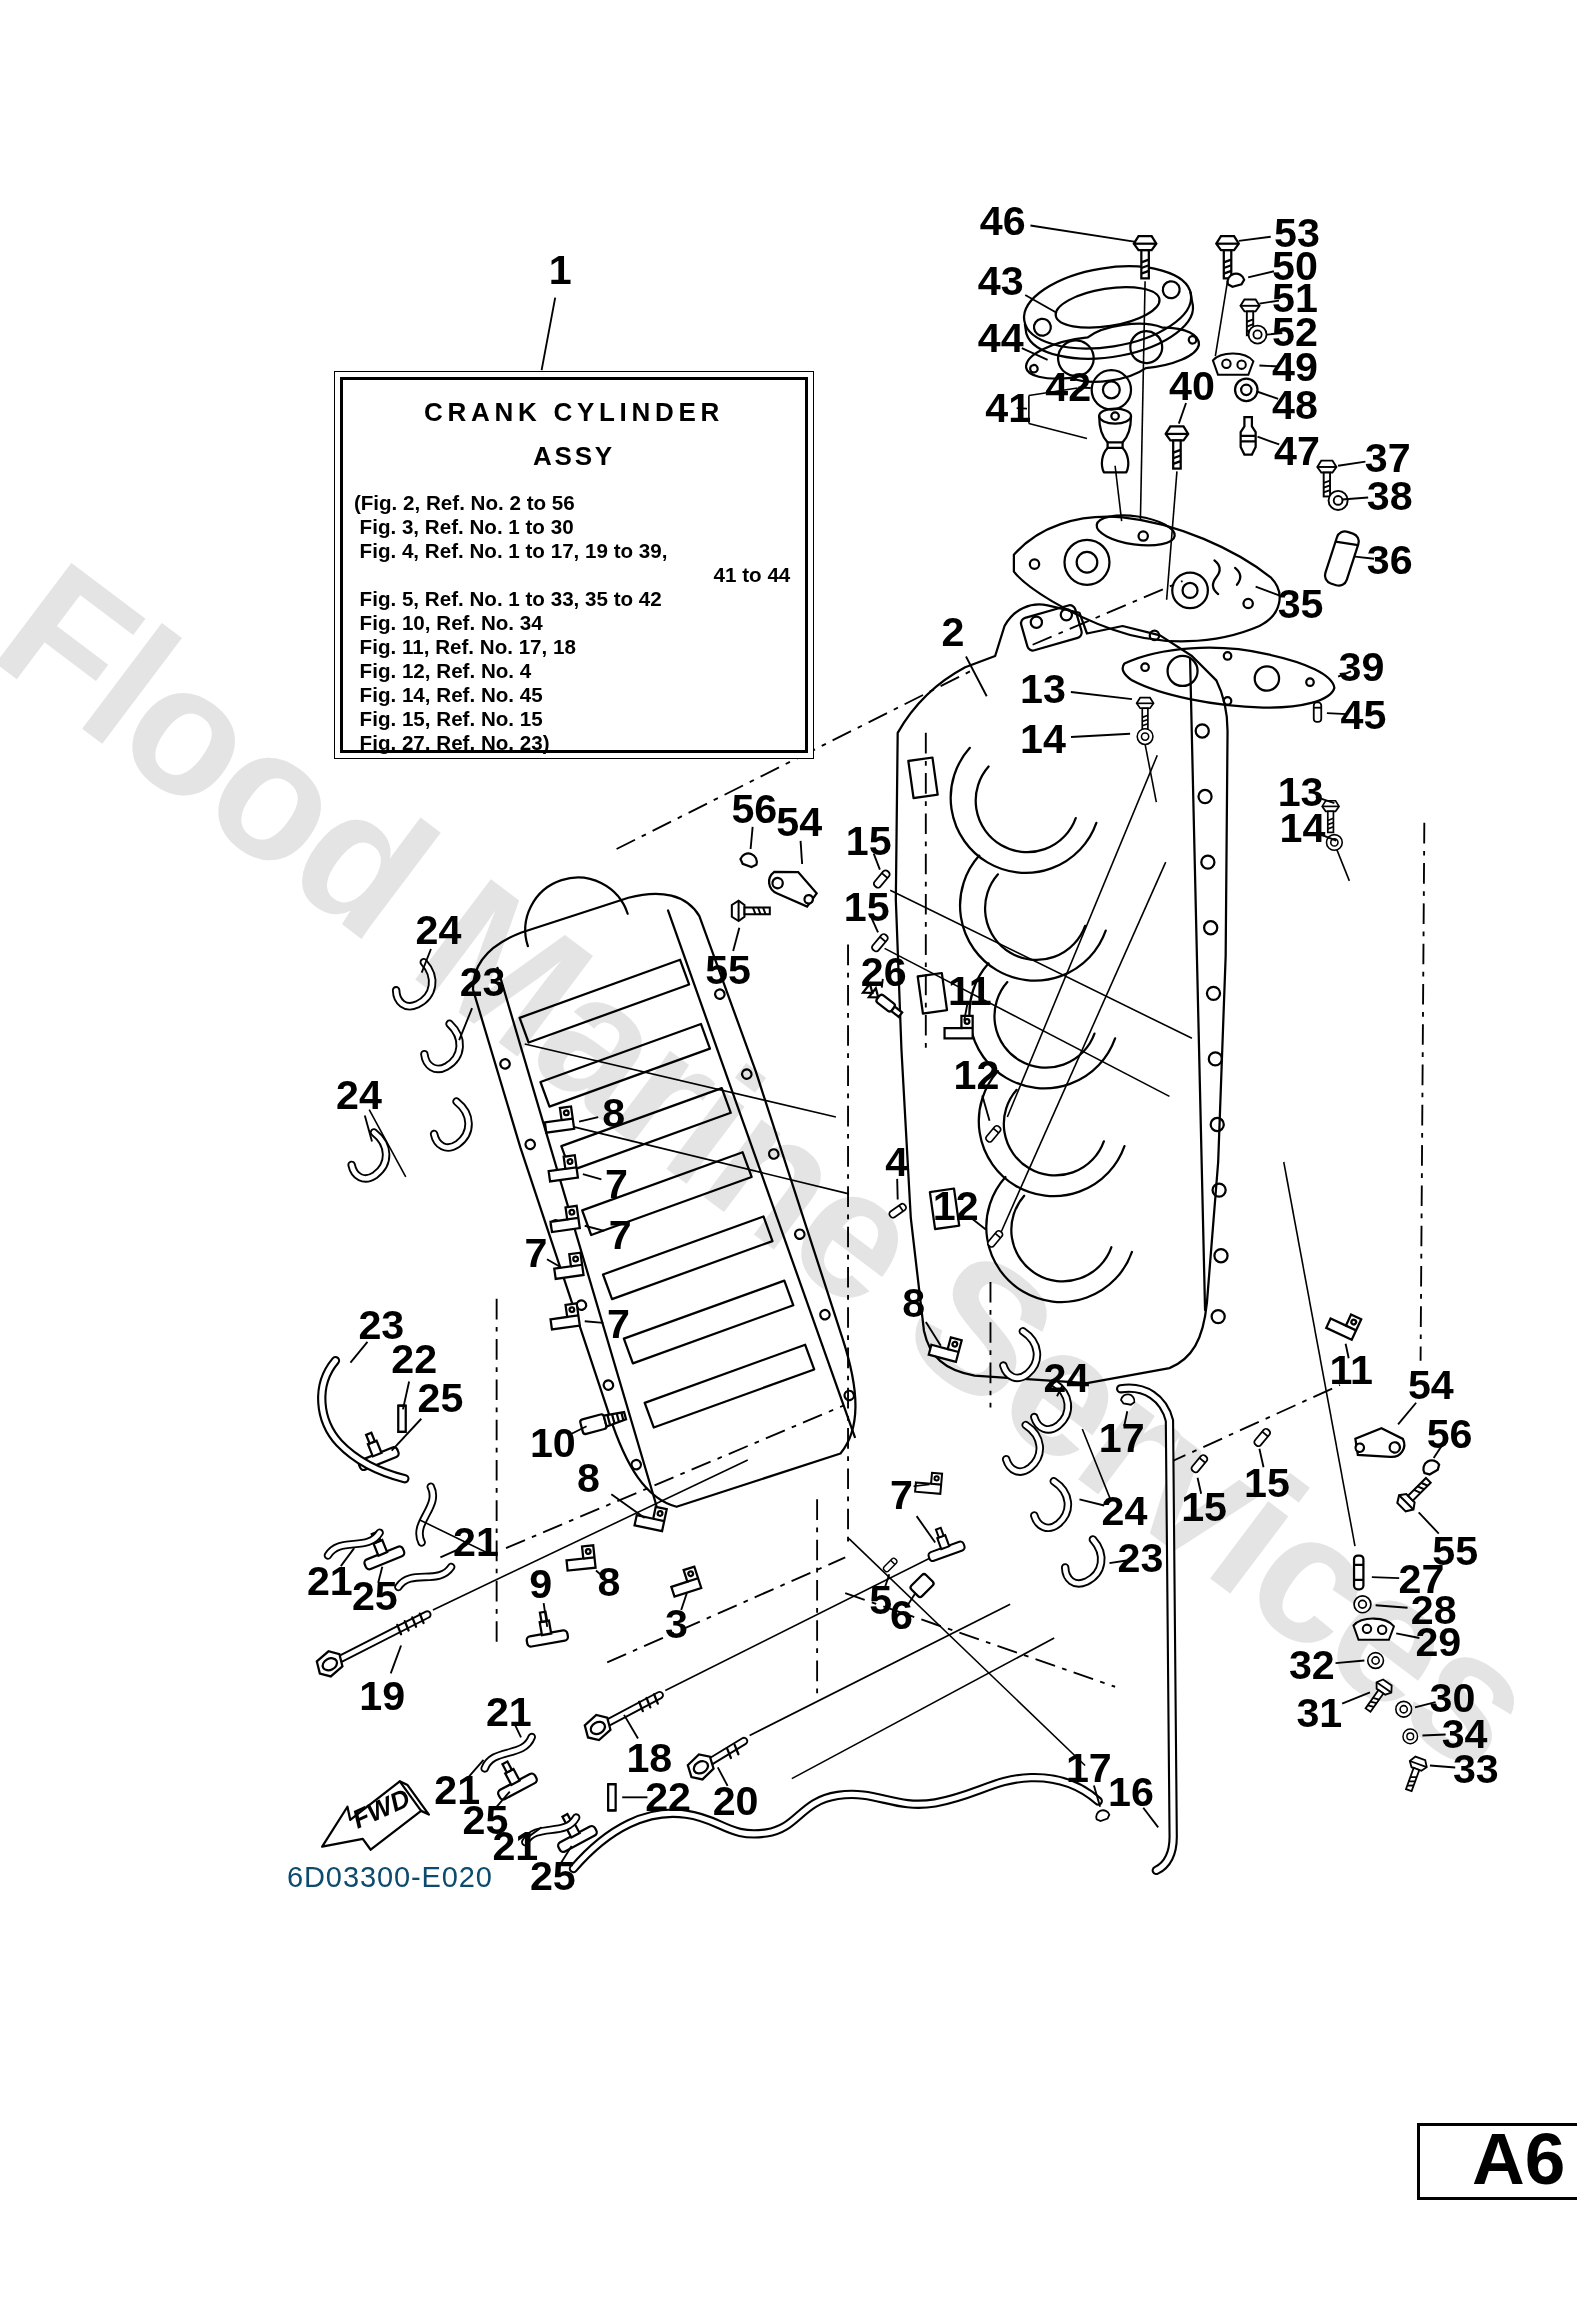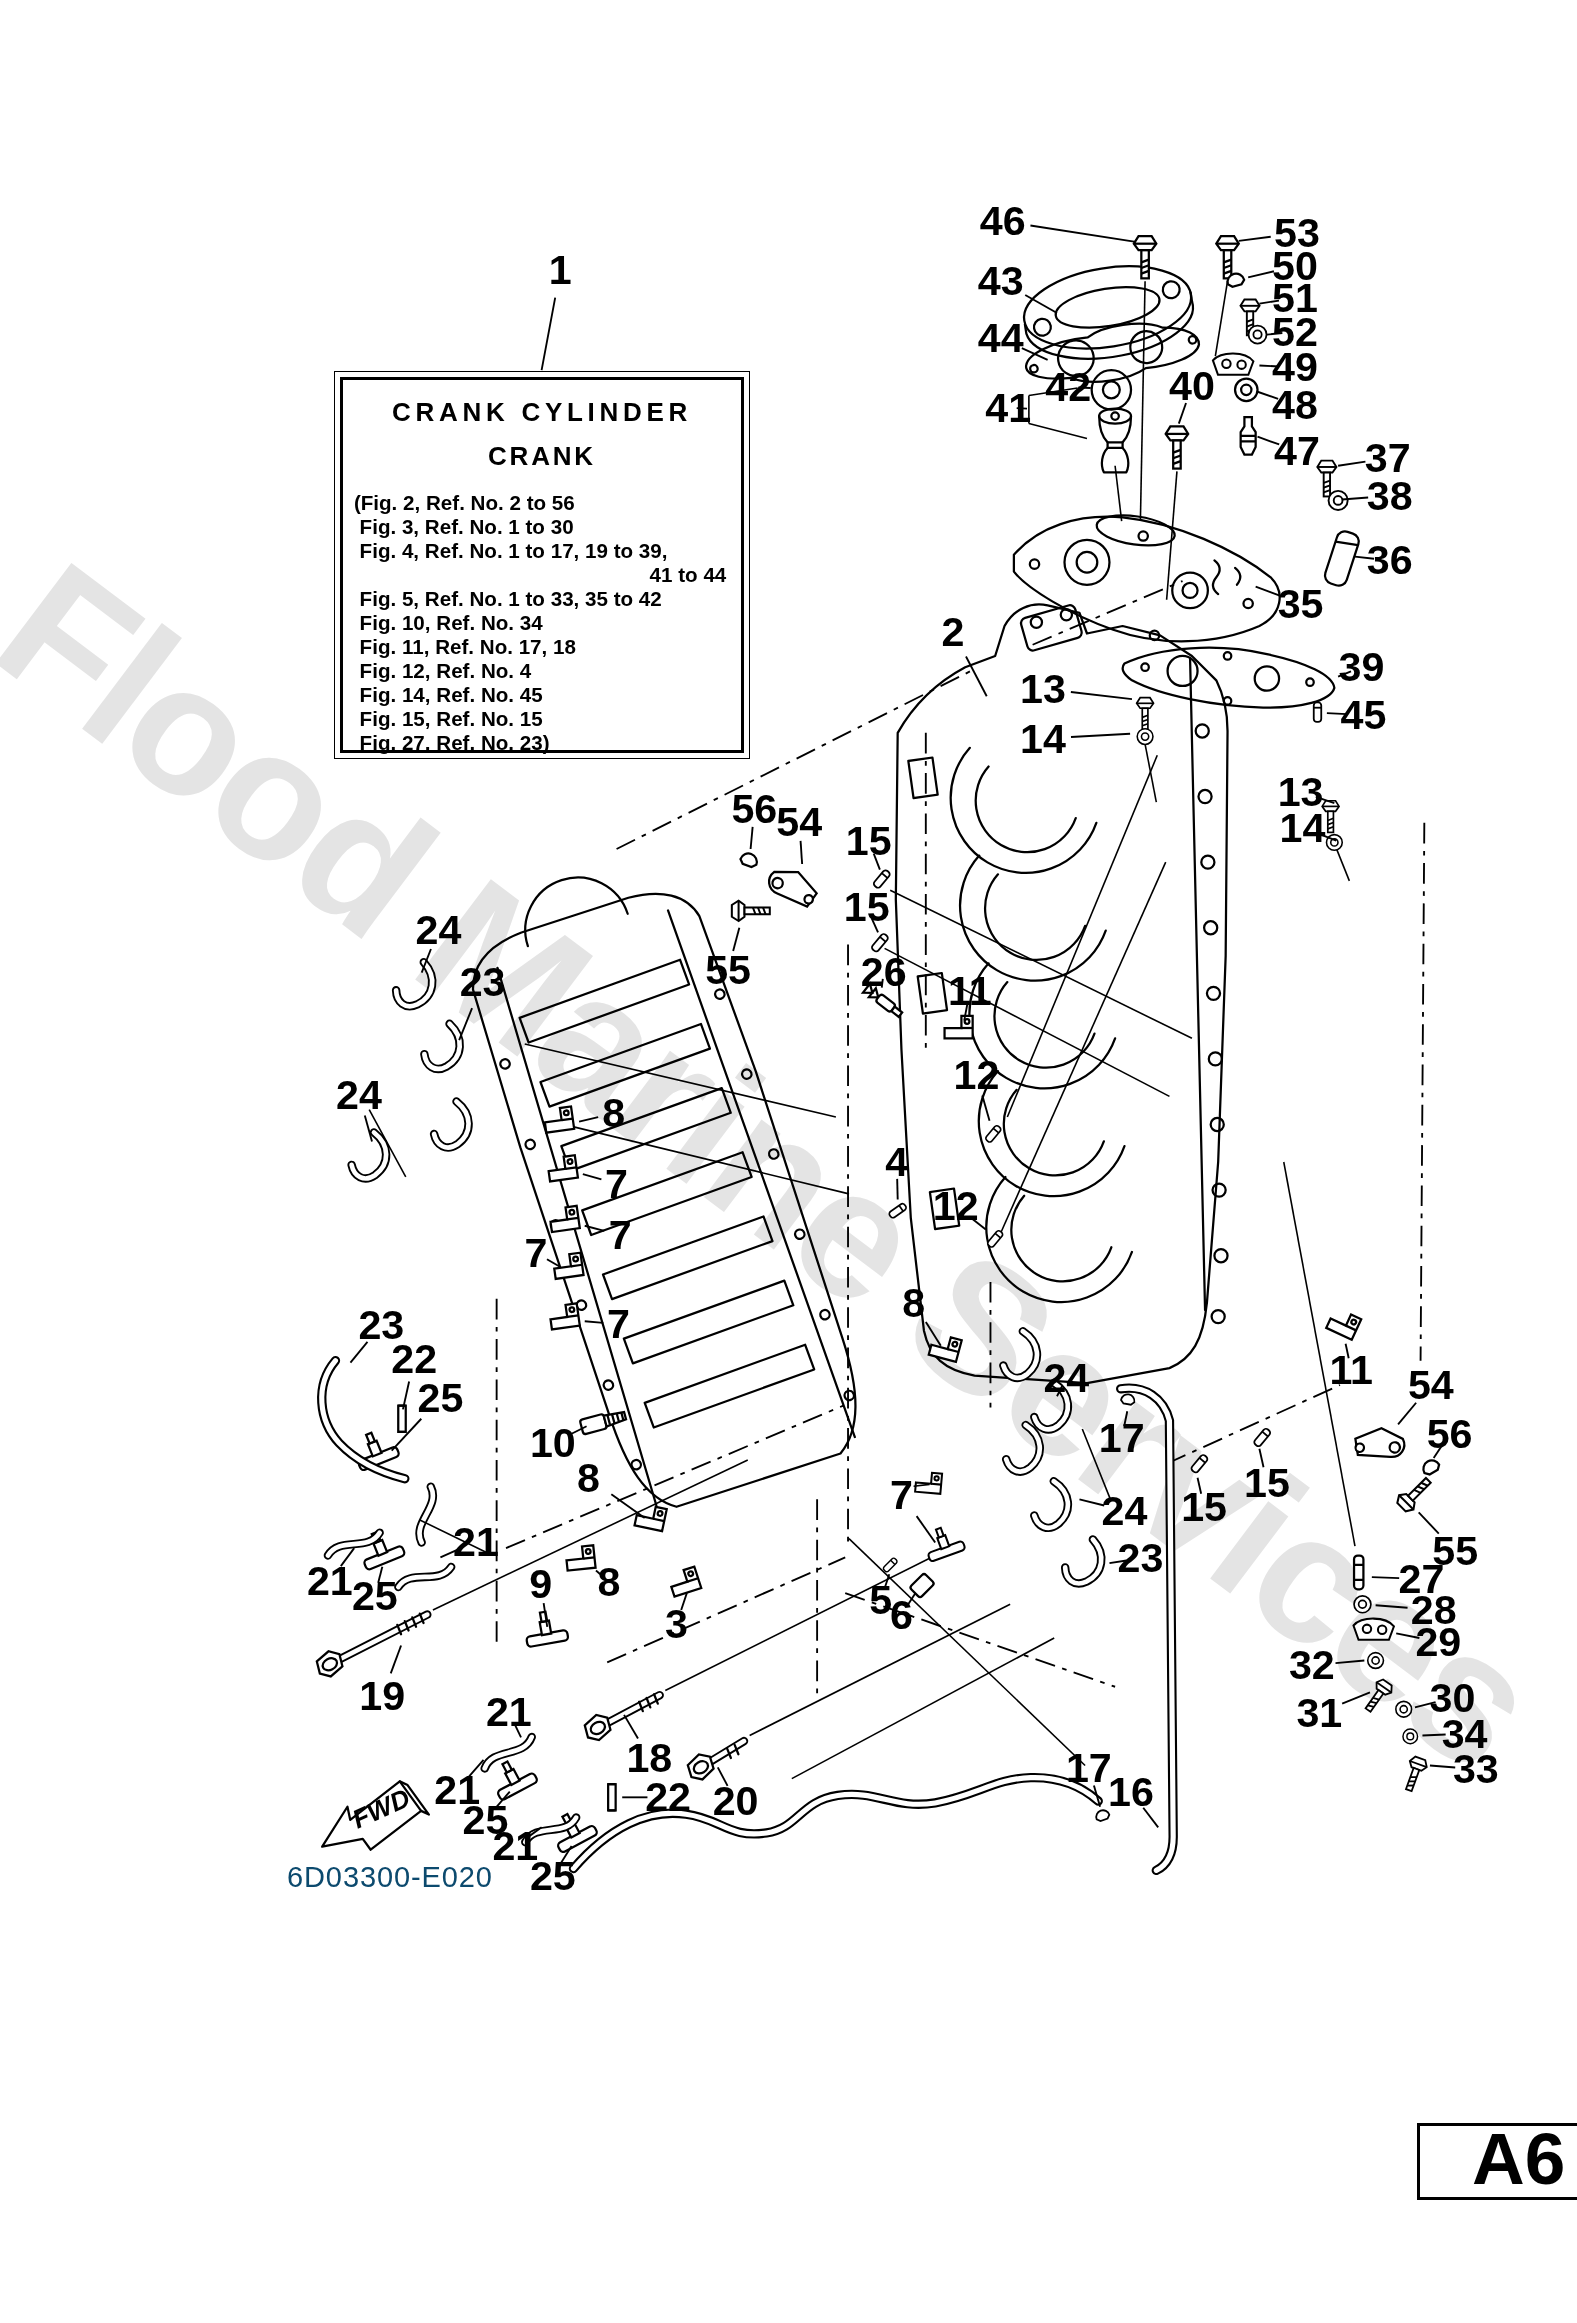--- a/index.html
+++ b/index.html
@@ -12,21 +12,21 @@
   .hose-out{stroke:#000;stroke-width:10;fill:none;stroke-linecap:round;}
   .hose-in{stroke:#fff;stroke-width:5.5;fill:none;stroke-linecap:round;}
   .shaft-out{stroke:#000;stroke-width:9;fill:none;stroke-linecap:round;}
   .shaft-in{stroke:#fff;stroke-width:5;fill:none;stroke-linecap:round;}
   .wm{font-family:"Liberation Sans",sans-serif;font-weight:bold;font-size:195px;
       fill:#e4e4e4;letter-spacing:-4px;}
   .callout-num{font-family:"Liberation Sans",sans-serif;font-weight:bold;font-size:44px;
       fill:#000;text-anchor:middle;}
   .fwd-text{font-family:"Liberation Sans",sans-serif;font-weight:bold;font-style:italic;
       font-size:28px;fill:#000;text-anchor:middle;}
-  .title-box{position:absolute;left:334px;top:371px;width:416px;height:388px;
+  .title-box{position:absolute;left:334px;top:371px;width:480px;height:388px;
       border:1.9px solid #000;padding:4.7px;box-sizing:border-box;background:#fff;}
   .title-inner{border:3.7px solid #000;width:100%;height:100%;box-sizing:border-box;padding-top:17px;}
   .tb-line1{text-align:center;font-weight:bold;font-size:26px;letter-spacing:4.7px;}
   .tb-line2{text-align:center;font-weight:bold;font-size:26px;letter-spacing:2.8px;margin-top:13px;}
   .tb-refs{margin-top:19px;font-weight:bold;font-size:20.6px;line-height:24px;
       padding:0 15px 0 11.2px;white-space:pre;}
   .tb-ref-right{text-align:right;}
   .code-label{position:absolute;left:287px;top:1861px;font-size:29px;color:#0c4a6e;letter-spacing:0.9px;}
   .page-box{position:absolute;left:1417px;top:2123px;width:215px;height:77px;border:3.7px solid #000;
       box-sizing:border-box;background:#fff;font-weight:bold;font-size:73px;line-height:66px;
@@ -601,21 +601,21 @@
   <g id="fwd-arrow" transform="translate(398,1940) rotate(-24)">
     <path class="ln" fill="#fff" d="M -62 6 L -20 -22 L -23 -8 L 42 -24 L 50 14 L -16 30 L -19 16 Z"></path>
     <path class="ln" d="M 42 -24 L 48 -17 L 56 21 L 50 14"></path>
     <text class="fwd-text" x="12" y="4">FWD</text>
   </g>
 </svg>
 
 <div class="title-box">
   <div class="title-inner">
     <div class="tb-line1">CRANK CYLINDER</div>
-    <div class="tb-line2">CRANK</div>
+    <div class="tb-line2">ASSY</div>
     <div class="tb-refs" id="ref-lines"><div>(Fig. 2, Ref. No. 2 to 56</div><div> Fig. 3, Ref. No. 1 to 30</div><div> Fig. 4, Ref. No. 1 to 17, 19 to 39,</div><div class="tb-ref-right">41 to 44</div><div> Fig. 5, Ref. No. 1 to 33, 35 to 42</div><div> Fig. 10, Ref. No. 34</div><div> Fig. 11, Ref. No. 17, 18</div><div> Fig. 12, Ref. No. 4</div><div> Fig. 14, Ref. No. 45</div><div> Fig. 15, Ref. No. 15</div><div> Fig. 27, Ref. No. 23)</div></div>
   </div>
 </div>
 
 <div class="code-label">6D03300-E020</div>
 
 <div class="page-box">A6</div>
 
 
 </body></html>

